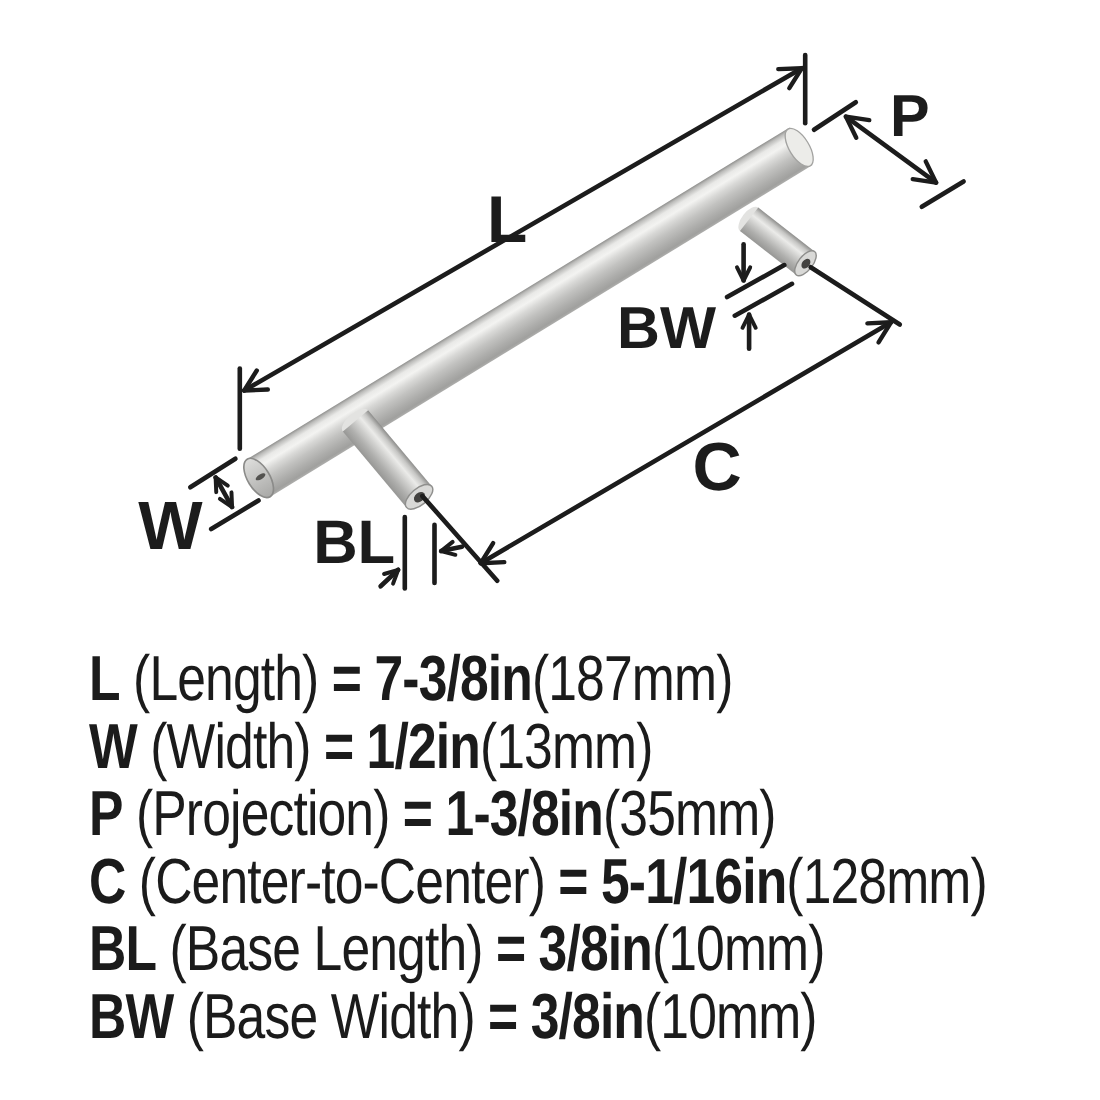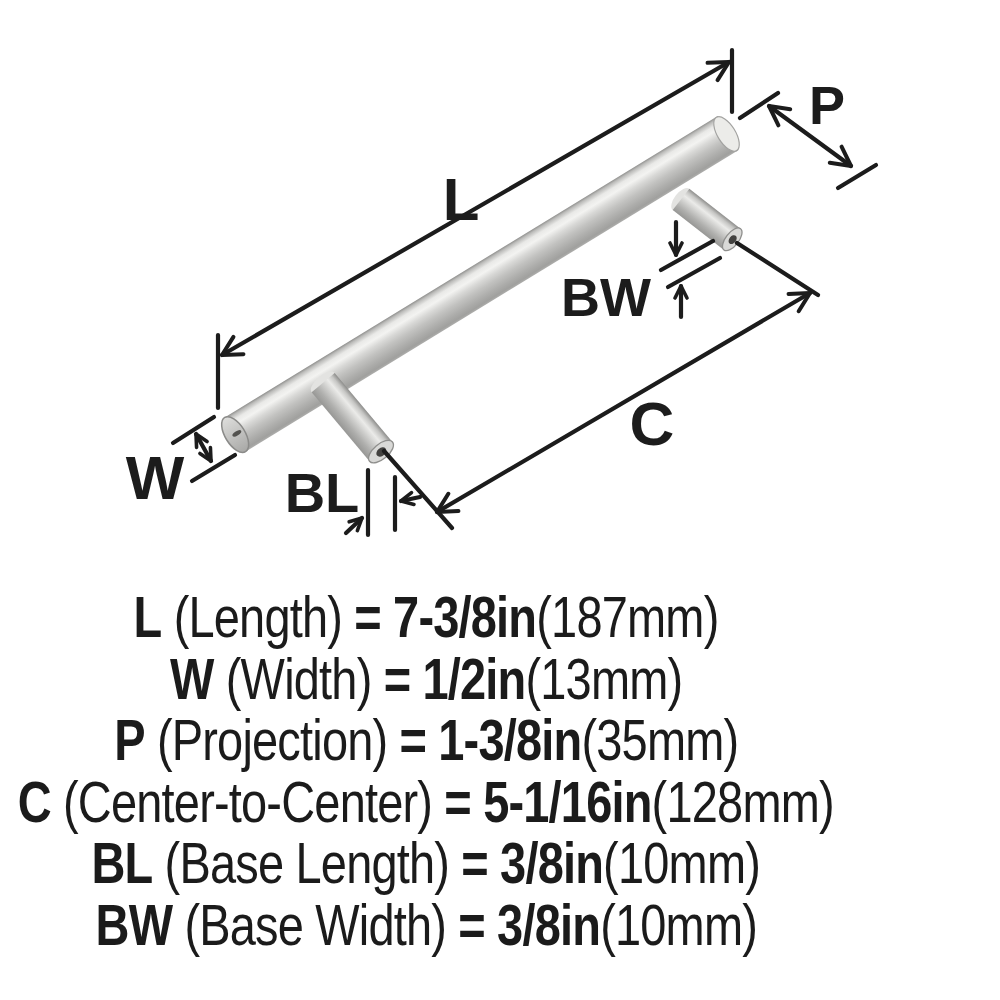--- a/index.html
+++ b/index.html
@@ -12,21 +12,21 @@
   }
   .stage{position:absolute;left:0;top:0;width:1000px;height:1000px;}
   svg text{
     font-family:"Liberation Sans","DejaVu Sans",sans-serif;
     font-weight:bold;
     fill:#1c1c1c;
   }
   .spec-block{
     position:absolute;
     left:0;top:586px;width:852px;
-    display:flex;flex-direction:column;align-items:center;
+    display:flex;flex-direction:column;
   }
   .spec-row{
     line-height:61.5px;
     font-size:58px;
     letter-spacing:-1px;
     color:#1b1b1b;
     white-space:nowrap;
     transform:scaleX(0.81);
     transform-origin:50% 50%;
   }

